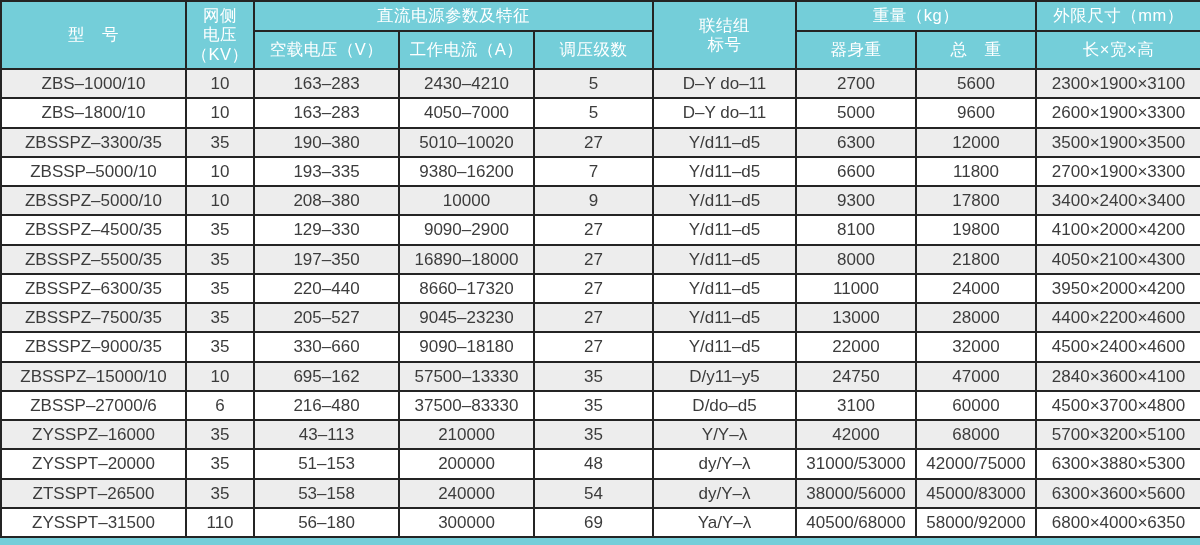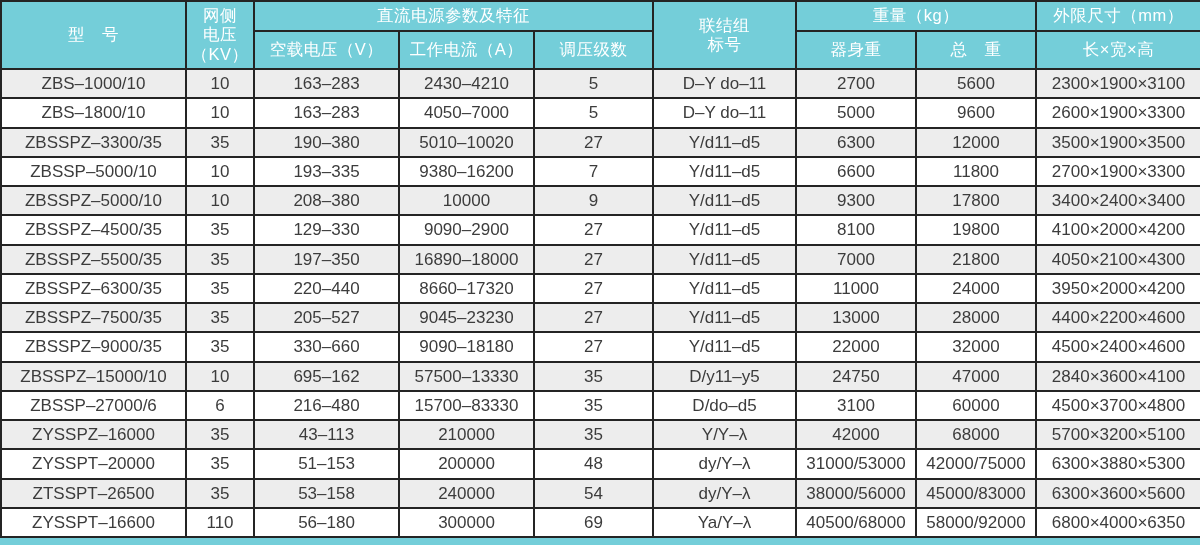--- a/index.html
+++ b/index.html
@@ -152,21 +152,21 @@
           <td>19800</td>
           <td>4100×2000×4200</td>
         </tr>
         <tr>
           <td>ZBSSPZ–5500/35</td>
           <td>35</td>
           <td>197–350</td>
           <td>16890–18000</td>
           <td>27</td>
           <td>Y/d11–d5</td>
-          <td>7000</td>
+          <td>8000</td>
           <td>21800</td>
           <td>4050×2100×4300</td>
         </tr>
         <tr>
           <td>ZBSSPZ–6300/35</td>
           <td>35</td>
           <td>220–440</td>
           <td>8660–17320</td>
           <td>27</td>
           <td>Y/d11–d5</td>
@@ -204,21 +204,21 @@
           <td>35</td>
           <td>D/y11–y5</td>
           <td>24750</td>
           <td>47000</td>
           <td>2840×3600×4100</td>
         </tr>
         <tr>
           <td>ZBSSP–27000/6</td>
           <td>6</td>
           <td>216–480</td>
-          <td>15700–83330</td>
+          <td>37500–83330</td>
           <td>35</td>
           <td>D/do–d5</td>
           <td>3100</td>
           <td>60000</td>
           <td>4500×3700×4800</td>
         </tr>
         <tr>
           <td>ZYSSPZ–16000</td>
           <td>35</td>
           <td>43–113</td>
@@ -245,21 +245,21 @@
           <td>35</td>
           <td>53–158</td>
           <td>240000</td>
           <td>54</td>
           <td>dy/Y–λ</td>
           <td>38000/56000</td>
           <td>45000/83000</td>
           <td>6300×3600×5600</td>
         </tr>
         <tr>
-          <td>ZYSSPT–16600</td>
+          <td>ZYSSPT–31500</td>
           <td>110</td>
           <td>56–180</td>
           <td>300000</td>
           <td>69</td>
           <td>Ya/Y–λ</td>
           <td>40500/68000</td>
           <td>58000/92000</td>
           <td>6800×4000×6350</td>
         </tr>
       </tbody>

